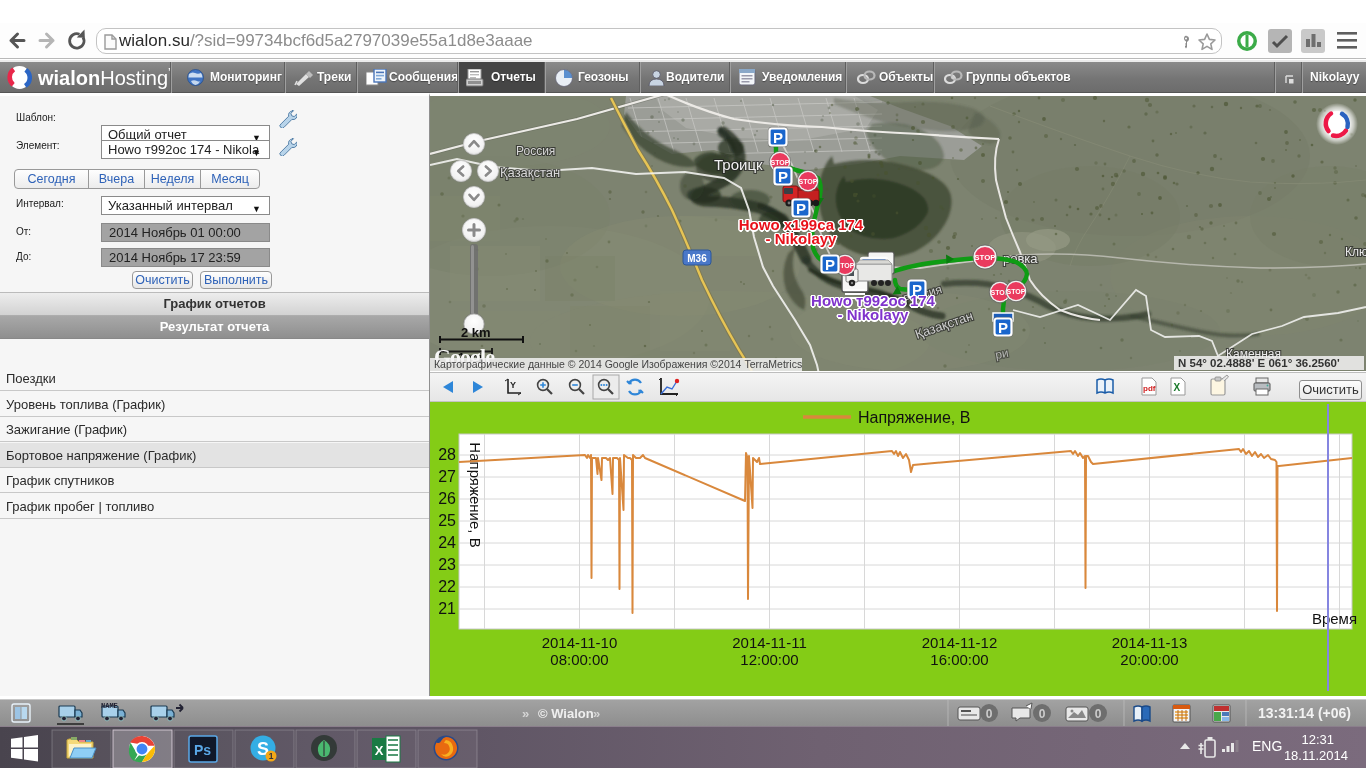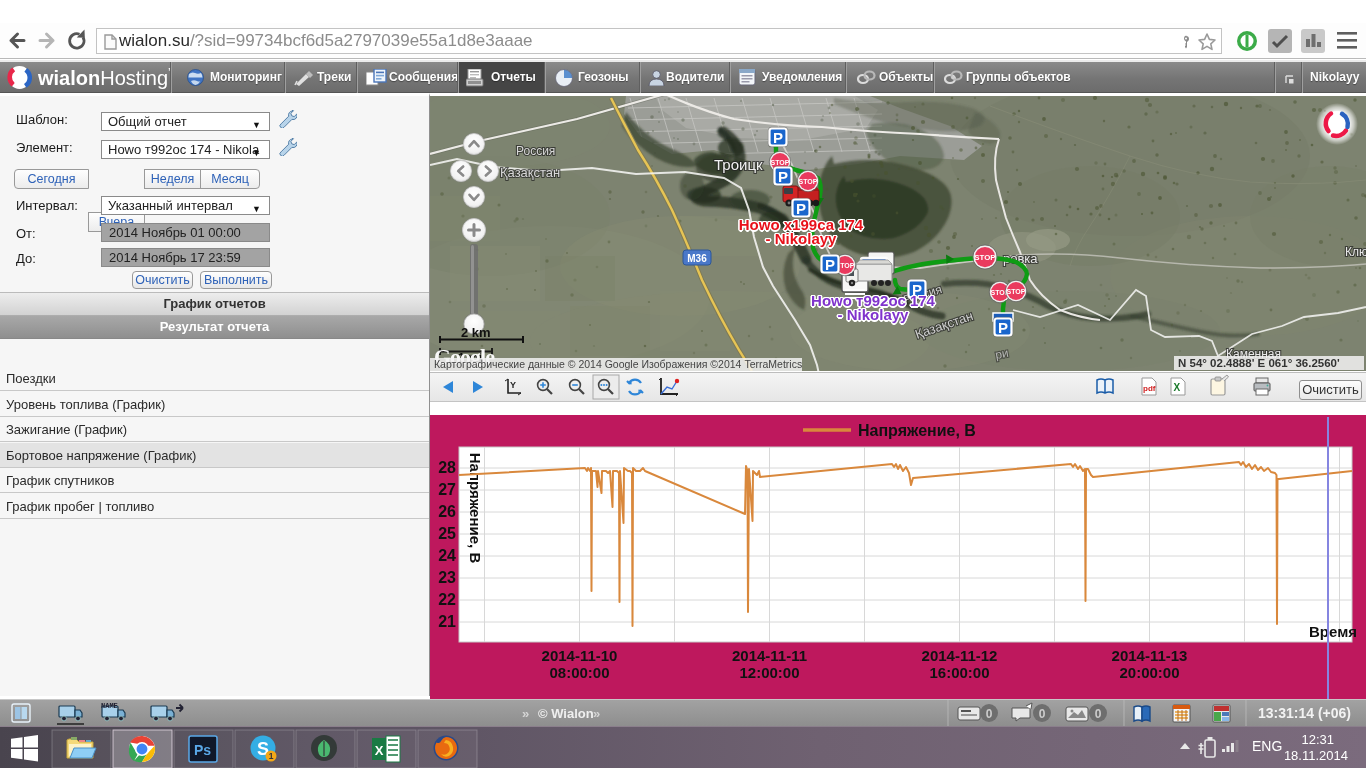--- a/index.html
+++ b/index.html
@@ -2,44 +2,44 @@
 <html><head>
 <meta charset="utf-8">
 <style>
 * { margin:0; padding:0; box-sizing:border-box; }
 html,body { width:1366px; height:768px; overflow:hidden; font-family:"Liberation Sans", sans-serif; }
 #page { position:relative; width:1366px; height:768px; background:#fff; }
 .abs { position:absolute; }
 
 #tabstrip { left:0; top:0; width:1366px; height:23px; background:#ea5c88;margin-top:26px; }
 #toolbar { left:0; top:23px; width:1366px; height:36px; background:#fdfdfd; border-bottom:1px solid #b9b9b9; }
-#urlfield { left:96px; top:5px; width:1126px; height:26px; background:#fff; border:1px solid #c3c3c3; border-radius:0; font-size:17px; color:#262626; line-height:24px; }
+#urlfield { left:96px; top:5px; width:1126px; height:26px; background:#fff; border:1px solid #c3c3c3; border-radius:10px; font-size:17px; color:#262626; line-height:24px; }
 #belowbar { left:0; top:60px; width:1366px; height:2px; background:#ececec; }
 
 #navbar { left:0; top:62px; width:1366px; height:31px; background:linear-gradient(#8b8b8b,#757575 55%,#6c6c6c); border-bottom:1px solid #555; }
 .navitem { position:absolute; top:0; height:31px; color:#fff; font-size:12px; font-weight:bold; line-height:31px; white-space:nowrap; text-shadow:0 1px 1px rgba(0,0,0,0.4); }
 .navsep { position:absolute; top:0; width:1px; height:31px; background:#9f9f9f; box-shadow:-1px 0 0 #5f5f5f; }
 
 #leftpanel { left:0; top:93px; width:430px; height:603px; background:#f6f6f6; border-right:1px solid #909090; border-top:3px solid #fff; }
-.lbl { position:absolute; font-size:13px; color:#1a1a1a; }
+.lbl { position:absolute; font-size:10px; color:#1a1a1a; }
 .sel { position:absolute; background:#fff; border:1px solid #8a8a8a; font-size:13px; color:#222; line-height:17px; padding:0 16px 0 6px; white-space:nowrap; overflow:hidden; }
 .selarr { position:absolute; font-size:9px; color:#111; top:4px; }
 .inp { position:absolute; background:#a3a3a3; border:1px solid #8a8a8a; font-size:13px; color:#222; padding-left:7px; white-space:nowrap; overflow:hidden; }
 .segbtn { position:absolute; top:0; height:20px; border:1px solid #999; background:linear-gradient(#fefefe,#ececec); color:#2e62b8; font-size:12.5px; text-align:center; line-height:18px; }
 .pbtn { position:absolute; height:18px; border:1px solid #999; border-radius:4px; background:linear-gradient(#fefefe,#e7e7e7); color:#2e62b8; font-size:12.5px; text-align:center; line-height:16px; }
 .hdr1 { position:absolute; left:0; width:429px; height:24px; background:linear-gradient(#ededed,#d2d2d2); border-top:1px solid #bbb; border-bottom:1px solid #adadad; text-align:center; font-size:13px; font-weight:bold; color:#333; line-height:22px; }
 .hdr2 { position:absolute; left:0; width:429px; height:23px; background:linear-gradient(#a8a8a8,#8f8f8f); border-bottom:1px solid #888; text-align:center; font-size:13px; font-weight:bold; color:#fff; line-height:21px; }
 .row { position:absolute; left:0; width:429px; height:25px; border-bottom:1px solid #c8c8c8; font-size:13px; color:#2a2a2a; line-height:25px; padding-left:6px; }
 
 #map { left:430px; top:96px; width:936px; height:275px; background:#7b8270; overflow:hidden; }
 
 #charttb { left:430px; top:372px; width:936px; height:30px; background:linear-gradient(#f4f4f4,#e6e6e6); border-top:1px solid #bdbdbd; border-bottom:1px solid #c4c4c4; }
 #clearbtn { left:869px; top:7px; width:63px; height:20px; border:1px solid #8f8f8f; border-radius:3px; background:linear-gradient(#fdfdfd,#e9e9e9); font-size:13px; color:#333; text-align:center; line-height:18px; }
 
-#chart { left:430px; top:415px; width:936px; height:294px; background:#be185d;font-weight:bold; }
+#chart { left:430px; top:402px; width:936px; height:294px; background:#84cc16; }
 
 #statusbar { left:0; top:699px; width:1366px; height:27px; background:linear-gradient(#a2a2a2,#8e8e8e); border-top:1px solid #c7c7c7; }
 
 #taskbar { left:0; top:726px; width:1366px; height:42px; background:linear-gradient(90deg,#49444e,#5d5463 30%,#6f6171 60%,#7b6b7d); border-top:1px solid #8b7f8c; }
 </style>
 </head>
 <body>
 <div id="page">
 
   <div id="tabstrip" class="abs">
@@ -381,31 +381,31 @@
     <div class="navsep" style="left:1302px"></div>
     <svg class="abs" style="left:1285px;top:75px;top:13px" width="10" height="10" viewBox="0 0 10 10">
         <path d="M1 1 L8 1 M1 1 L1 8" fill="none" stroke="#ddd" stroke-width="1.4"></path>
         <rect x="4" y="4" width="4.5" height="4.5" fill="#ddd"></rect>
       </svg>
     <div class="navitem" style="left:1310px">Nikolayy</div>
   </div>
 
   <div id="leftpanel" class="abs">
     <div class="lbl" style="left:16px;top:16px">Шаблон:</div>
-    <div class="sel" style="left:101px;top:16px;width:169px;height:19px">Общий отчет<span class="selarr" style="right:8px">▼</span></div>
+    <div class="sel" style="left:101px;top:29px;width:169px;height:19px">Общий отчет<span class="selarr" style="right:8px">▼</span></div>
     <svg class="abs" style="left:279px;top:14px" width="18" height="18" viewBox="0 0 18 18">
         <path d="M13.5 1 a4 4 0 0 0 -3.8 5.2 L2 13.9 a2.3 2.3 0 1 0 3.2 3.2 L12.9 9.4 a4 4 0 0 0 4.9 -5.4 l-2.6 2.6 -2.5 -0.8 -0.8 -2.5 2.6-2.6 a4 4 0 0 0 -1 -0.7 z" fill="#b8d4ea" stroke="#5580a8" stroke-width="1"></path>
       </svg>
     <div class="lbl" style="left:16px;top:44px">Элемент:</div>
     <div class="sel" style="left:101px;top:44px;width:169px;height:19px">Howo т992ос 174 - Nikola<span class="selarr" style="right:8px">▼</span></div>
     <svg class="abs" style="left:279px;top:42px" width="18" height="18" viewBox="0 0 18 18">
         <path d="M13.5 1 a4 4 0 0 0 -3.8 5.2 L2 13.9 a2.3 2.3 0 1 0 3.2 3.2 L12.9 9.4 a4 4 0 0 0 4.9 -5.4 l-2.6 2.6 -2.5 -0.8 -0.8 -2.5 2.6-2.6 a4 4 0 0 0 -1 -0.7 z" fill="#b8d4ea" stroke="#5580a8" stroke-width="1"></path>
       </svg>
     <div class="segbtn" style="left:14px;top:73px;width:75px;border-radius:4px 0 0 4px;">Сегодня</div>
-    <div class="segbtn" style="left:88px;top:73px;width:57px;margin-top:43px;">Вчера</div>
+    <div class="segbtn" style="left:88px;top:73px;width:57px;">Вчера</div>
     <div class="segbtn" style="left:144px;top:73px;width:57px;">Неделя</div>
     <div class="segbtn" style="left:200px;top:73px;width:60px;border-radius:0 4px 4px 0;">Месяц</div>
     <div class="lbl" style="left:16px;top:102px">Интервал:</div>
     <div class="sel" style="left:101px;top:100px;width:169px;height:19px">Указанный интервал<span class="selarr" style="right:8px">▼</span></div>
     <div class="lbl" style="left:16px;top:130px">От:</div>
     <div class="inp" style="left:101px;top:127px;width:169px;height:19px;line-height:18px;">2014 Ноябрь 01 00:00</div>
     <div class="lbl" style="left:16px;top:155px">До:</div>
     <div class="inp" style="left:101px;top:152px;width:169px;height:19px;line-height:18px;">2014 Ноябрь 17 23:59</div>
     <div class="pbtn" style="left:132px;top:175px;width:61px;">Очистить</div>
     <div class="pbtn" style="left:200px;top:175px;width:72px;">Выполнить</div>

